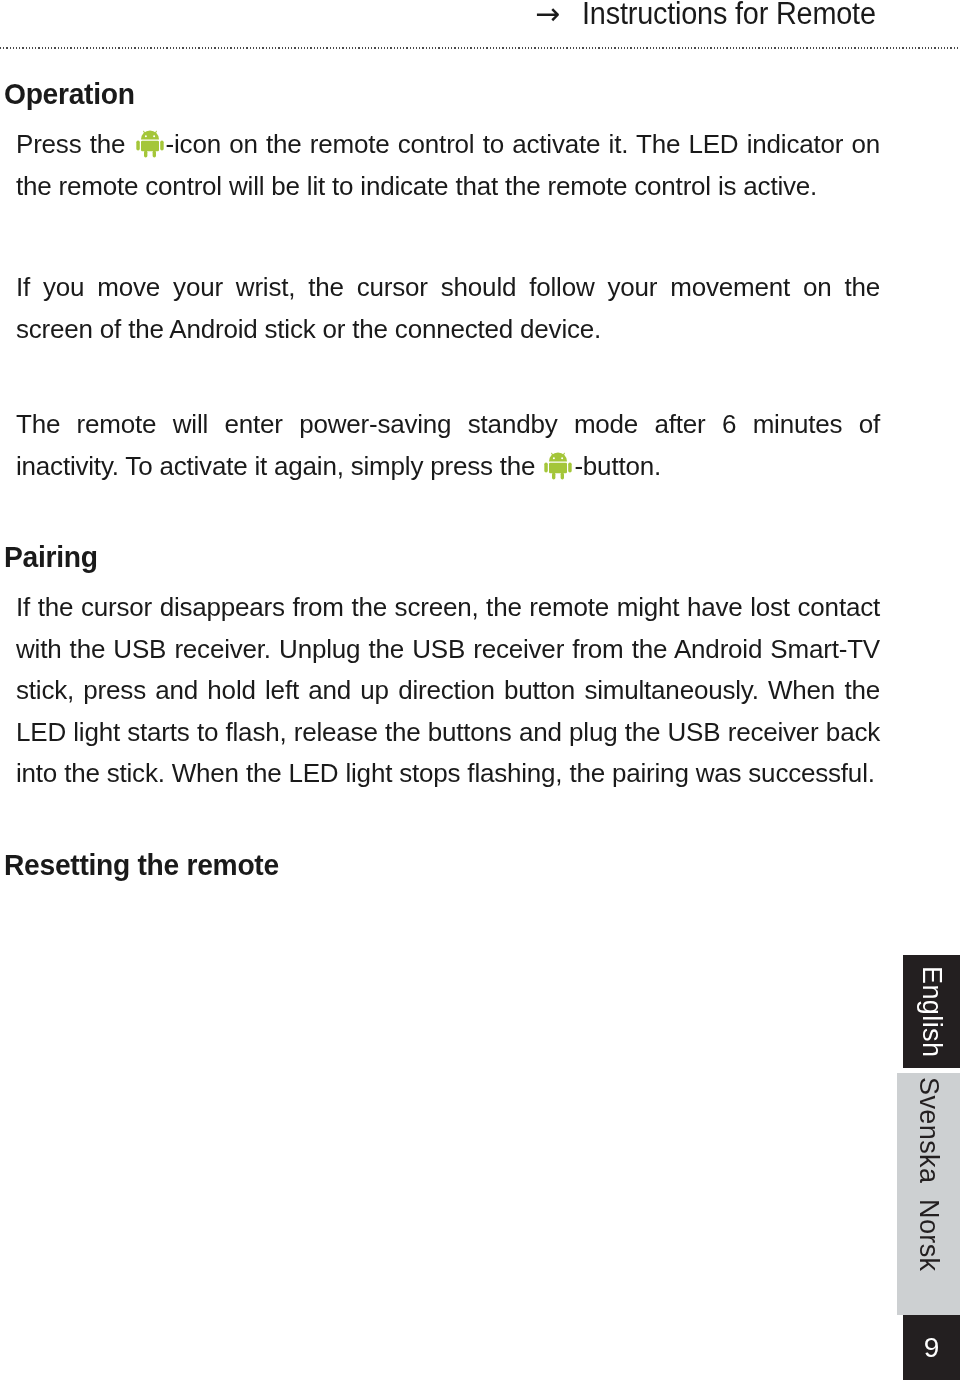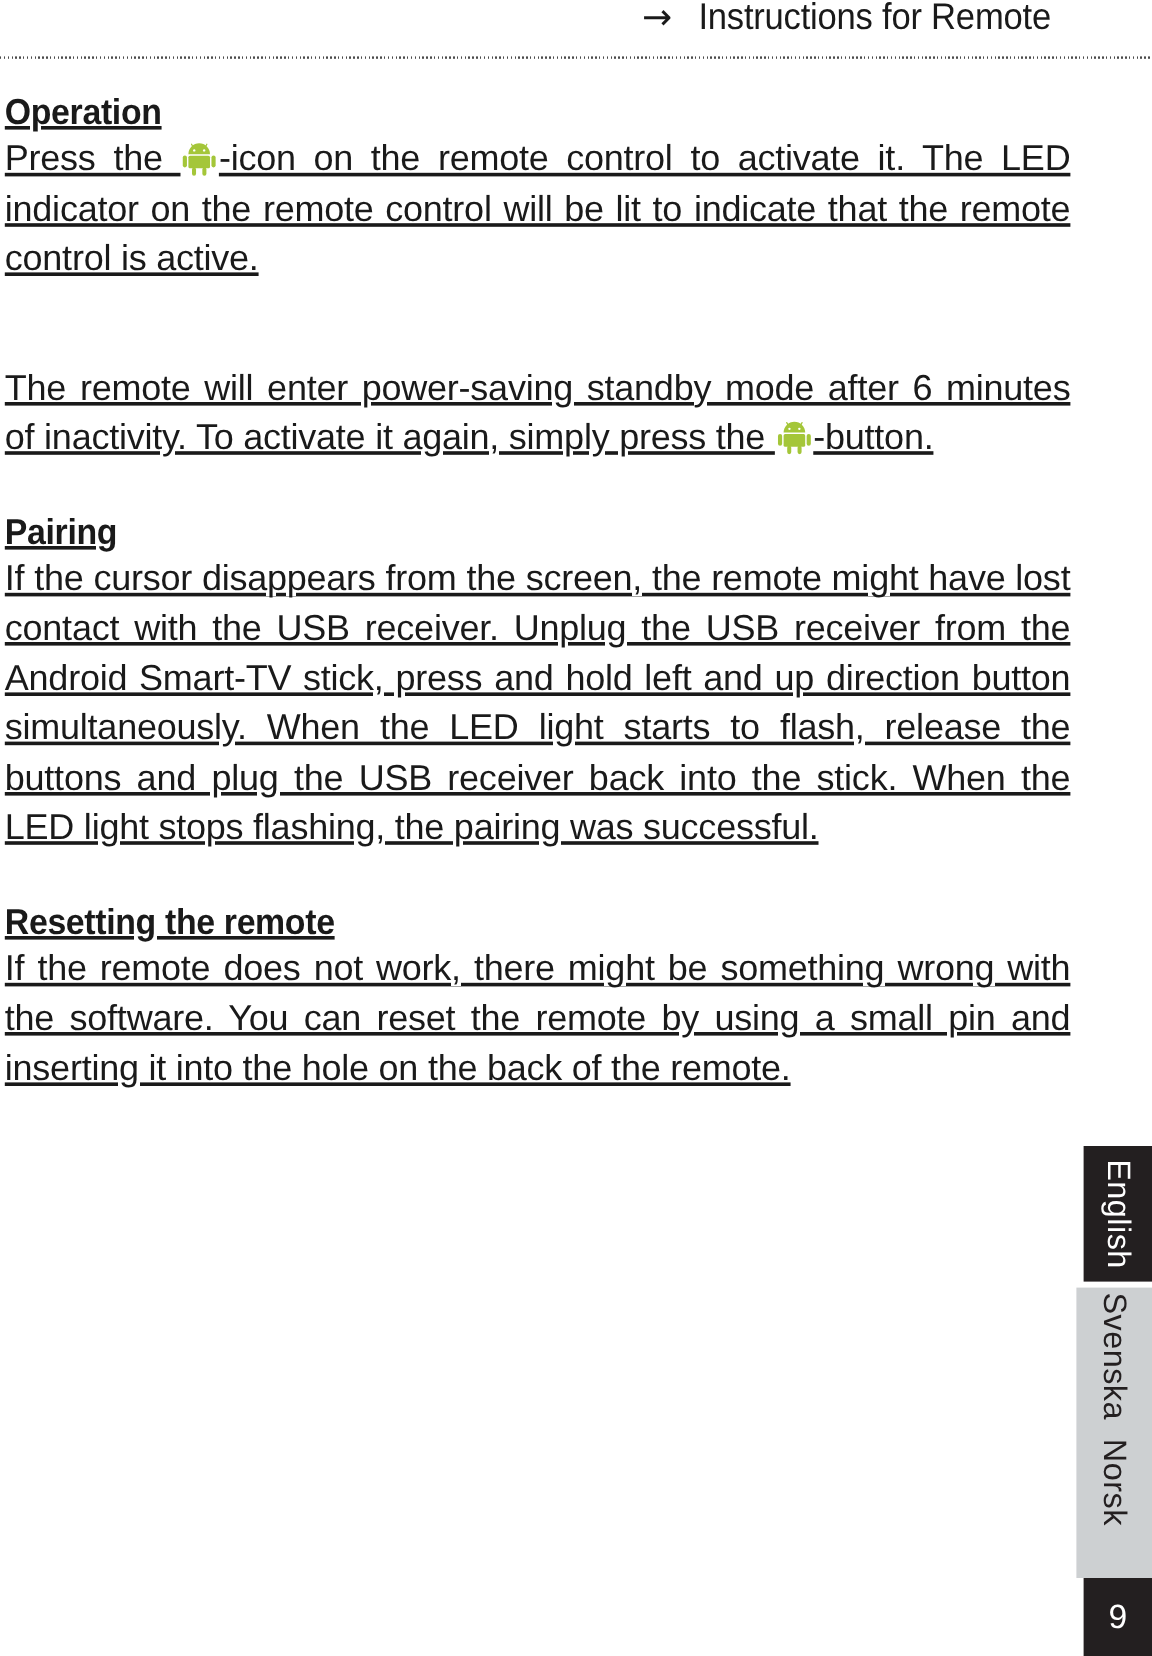--- a/index.html
+++ b/index.html
@@ -62,37 +62,36 @@
       rgba(255,255,255,0) 1.2px, rgba(255,255,255,0) 3.2px
     );
   }
 
   
   .content {
     position: absolute;
     left: 4px;
     top: 76px;
     width: 888px;
-    text-decoration: underline;
   }
 
   h2.section-heading {
     margin: 0;
     font-size: 30px;
     line-height: 36px;
     font-weight: 700;
     letter-spacing: -0.3px;
     color: #1a1a1a;
     transform: scaleX(0.94);
     transform-origin: left center;
   }
 
   p.body-text {
-    margin: 0;
-    font-size: 30px;
+    margin: 12px;
+    font-size: 26px;
     line-height: 41.5px;
     font-weight: 400;
     color: #1a1a1a;
     text-align: justify;
     text-justify: inter-word;
     letter-spacing: -0.2px;
     -webkit-hyphens: none;
     hyphens: none;
   }
   p.body-text.last-line-left {
@@ -209,20 +208,21 @@
             <rect x="6.4" y="13.6" width="19.2" height="11.2" rx="1.4"></rect>
             <rect x="1.4" y="13.4" width="3.7" height="10.6" rx="1.85"></rect>
             <rect x="26.9" y="13.4" width="3.7" height="10.6" rx="1.85"></rect>
             <rect x="9.6" y="24.0" width="3.6" height="7.4" rx="1.8"></rect>
             <rect x="18.8" y="24.0" width="3.6" height="7.4" rx="1.8"></rect>
           </g>
         </svg></span><span>-icon on the remote control to activate it. The LED indicator on the remote control will be lit to indicate that the remote control is active.</span></p>
 
   <div class="para-gap-lg"></div>
 
+  <p class="body-text last-line-left">If you move your wrist, the cursor should follow your movement on the screen of the Android stick or the connected device.</p>
 
   <div class="para-gap-md"></div>
 
   <p class="body-text last-line-left"><span>The remote will enter power-saving standby mode after 6 minutes of inactivity. To activate it again, simply press the </span><span class="android-icon"><svg width="30" height="30" viewBox="0 0 32 32" xmlns="http://www.w3.org/2000/svg" aria-hidden="true">
           <g fill="#A4C639">
             <path d="M9.2 3.4 l1.6 2.9" stroke="#A4C639" stroke-width="1.1" stroke-linecap="round" fill="none"></path>
             <path d="M22.8 3.4 l-1.6 2.9" stroke="#A4C639" stroke-width="1.1" stroke-linecap="round" fill="none"></path>
             <path d="M6.4 12.2 a9.6 9.6 0 0 1 19.2 0 z"></path>
             <circle cx="11.6" cy="8.9" r="1.05" fill="#ffffff"></circle>
             <circle cx="20.4" cy="8.9" r="1.05" fill="#ffffff"></circle>
@@ -237,21 +237,20 @@
   <div class="para-gap-sec"></div>
 
   <h2 class="section-heading">Pairing</h2>
 
   <p class="body-text last-line-left">If the cursor disappears from the screen, the remote might have lost contact with the USB receiver. Unplug the USB receiver from the Android Smart-TV stick, press and hold left and up direction button simultaneously. When the LED light starts to flash, release the buttons and plug the USB receiver back into the stick. When the LED light stops flashing, the pairing was successful.</p>
 
   <div class="para-gap-sec"></div>
 
   <h2 class="section-heading">Resetting the remote</h2>
 
-  <p class="body-text last-line-left">If the remote does not work, there might be something wrong with the software. You can reset the remote by using a small pin and inserting it into the hole on the back of the remote.</p>
 
 </div>
 
 <div class="side-tabs">
 
   <div class="tab tab-english">
     <span class="tab-label">English</span>
   </div>
 
   <div class="tab tab-others">

